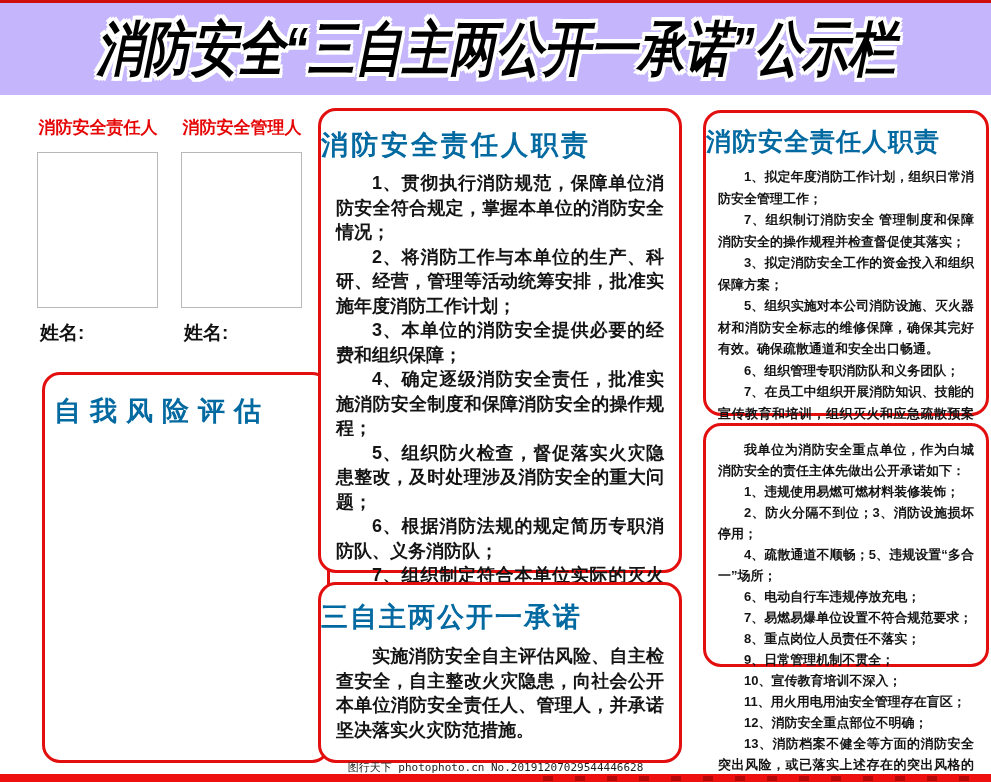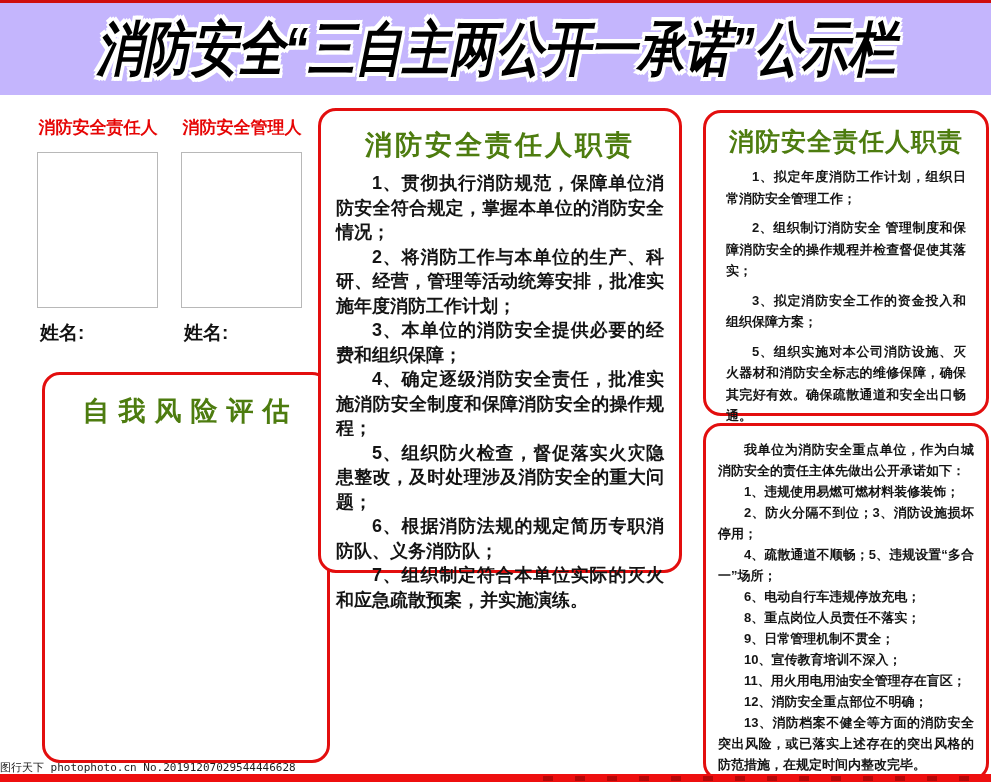--- a/index.html
+++ b/index.html
@@ -11,21 +11,21 @@
           border-top:3px solid #cf0d0d;box-sizing:border-box;
           display:flex;align-items:center;justify-content:center;}
   .banner-title{font-size:50px;font-weight:900;font-style:italic;color:#000;white-space:nowrap;
           transform:scale(0.94,1.18);letter-spacing:0;
           text-shadow:-3px -3px 0 #fff,0 -3px 0 #fff,3px -3px 0 #fff,
                       -3px 0 0 #fff,3px 0 0 #fff,
                       -3px 3px 0 #fff,0 3px 0 #fff,3px 3px 0 #fff;}
 
   
   .rbox{position:absolute;box-sizing:border-box;border:3px solid #e30e0e;border-radius:18px;background:#fff;}
-  .box-title{text-align:center;color:#4d7c0f;font-weight:bold;}
+  .box-title{color:#0369a1;font-weight:bold;}
 
   
   .photo-label{position:absolute;width:122px;text-align:center;top:116px;
                color:#e60505;font-weight:bold;font-size:17px;}
   .photo-box{position:absolute;top:152px;width:121px;height:156px;box-sizing:border-box;
              border:1px solid #b8b8b8;background:#fff;}
   .name-label{position:absolute;top:320px;font-size:19px;font-weight:bold;color:#111;}
   .risk-box{left:42px;top:372px;width:288px;height:391px;}
   .risk-title{margin-top:18px;font-size:27px;letter-spacing:9px;text-indent:9px;}
 
@@ -38,28 +38,28 @@
   .pledge-box{left:318px;top:582px;width:364px;height:181px;}
   .pledge-title{margin-top:14px;font-size:27px;letter-spacing:2px;}
   .pledge-body{margin:9px 15px 0;font-size:18px;line-height:24.5px;font-weight:bold;
                text-align:justify;text-indent:2em;color:#141414;}
 
   
   .right-duties{left:703px;top:110px;width:286px;height:306px;}
   .right-title{margin-top:12px;font-size:25px;letter-spacing:1px;}
   .right-body{margin:8px 12px 0;font-size:13px;line-height:21.5px;font-weight:bold;
               text-align:justify;color:#141414;}
-  .right-body p{margin:8px;text-indent:2em;}
-  .commit-box{left:703px;top:423px;width:286px;height:358px;}
+  .right-body p{margin:0;text-indent:2em;}
+  .commit-box{left:703px;top:423px;width:286px;height:244px;}
   .commit-body{margin:13px 12px 0;font-size:13px;line-height:21px;font-weight:bold;
                text-align:justify;color:#141414;}
   .commit-body p{margin:0;text-indent:2em;}
 
   
-  .watermark{position:absolute;left:0;right:0;top:760px;
+  .watermark{position:absolute;left:0;right:0;top:760px;text-align:center;
              font-size:11px;color:#1c1c1c;font-family:"DejaVu Sans Mono","Liberation Mono",monospace;}
   .bottom-bar{position:absolute;left:0;top:774px;width:991px;height:8px;background:#ee0f0f;}
   .bar-marks{position:absolute;right:18px;top:2px;width:430px;height:5px;
              background:repeating-linear-gradient(90deg,rgba(110,0,0,.45) 0 10px,transparent 10px 32px);}
 </style>
 </head>
 <body>
 
 <div class="poster">
 
@@ -86,37 +86,42 @@
         <p>1、贯彻执行消防规范，保障单位消防安全符合规定，掌握本单位的消防安全情况；</p>
         <p>2、将消防工作与本单位的生产、科研、经营，管理等活动统筹安排，批准实施年度消防工作计划；</p>
         <p>3、本单位的消防安全提供必要的经费和组织保障；</p>
         <p>4、确定逐级消防安全责任，批准实施消防安全制度和保障消防安全的操作规程；</p>
         <p>5、组织防火检查，督促落实火灾隐患整改，及时处理涉及消防安全的重大问题；</p>
         <p>6、根据消防法规的规定简历专职消防队、义务消防队；</p>
         <p>7、组织制定符合本单位实际的灭火和应急疏散预案，并实施演练。</p>
       </div>
   </div>
 
+  <div class="rbox pledge-box">
+    <div class="box-title pledge-title">三自主两公开一承诺</div>
+    <div class="pledge-body">实施消防安全自主评估风险、自主检查安全，自主整改火灾隐患，向社会公开本单位消防安全责任人、管理人，并承诺坚决落实火灾防范措施。</div>
+  </div>
 
   <div class="rbox right-duties">
     <div class="box-title right-title">消防安全责任人职责</div>
     <div class="right-body">
         <p>1、拟定年度消防工作计划，组织日常消防安全管理工作；</p>
-        <p>2、组织制订消防安全 管理制度和保障消防安全的操作规程并检查督促使其落实；</p>
+        <p>7、组织制订消防安全 管理制度和保障消防安全的操作规程并检查督促使其落实；</p>
         <p>3、拟定消防安全工作的资金投入和组织保障方案；</p>
         <p>5、组织实施对本公司消防设施、灭火器材和消防安全标志的维修保障，确保其完好有效。确保疏散通道和安全出口畅通。</p>
+        <p>6、组织管理专职消防队和义务团队；</p>
         <p>7、在员工中组织开展消防知识、技能的宣传教育和培训，组织灭火和应急疏散预案的实施和演练。</p>
         <p>8、公司消防安全责任人委托的其他消防安全管理工作。</p>
       </div>
   </div>
 
   <div class="rbox commit-box">
     <div class="commit-body">
       <p>我单位为消防安全重点单位，作为白城消防安全的责任主体先做出公开承诺如下：</p>
-      <span><p>1、违规使用易燃可燃材料装修装饰；</p><p>2、防火分隔不到位；3、消防设施损坏停用；</p><p>4、疏散通道不顺畅；5、违规设置“多合一”场所；</p><p>6、电动自行车违规停放充电；</p><p>8、重点岗位人员责任不落实；</p><p>9、日常管理机制不贯全；</p><p>10、宣传教育培训不深入；</p><p>11、用火用电用油安全管理存在盲区；</p><p>12、消防安全重点部位不明确；</p><p>13、消防档案不健全等方面的消防安全突出风险，或已落实上述存在的突出风格的防范措施，在规定时间内整改完毕。</p></span>
+      <span><p>1、违规使用易燃可燃材料装修装饰；</p><p>2、防火分隔不到位；3、消防设施损坏停用；</p><p>4、疏散通道不顺畅；5、违规设置“多合一”场所；</p><p>6、电动自行车违规停放充电；</p><p>7、易燃易爆单位设置不符合规范要求；</p><p>8、重点岗位人员责任不落实；</p><p>9、日常管理机制不贯全；</p><p>10、宣传教育培训不深入；</p><p>11、用火用电用油安全管理存在盲区；</p><p>12、消防安全重点部位不明确；</p><p>13、消防档案不健全等方面的消防安全突出风险，或已落实上述存在的突出风格的防范措施，在规定时间内整改完毕。</p></span>
       
     </div>
   </div>
 
   <div class="watermark">图行天下 photophoto.cn  No.20191207029544446628</div>
   <div class="bottom-bar">
     <div class="bar-marks"></div>
   </div>
 
 </div>

